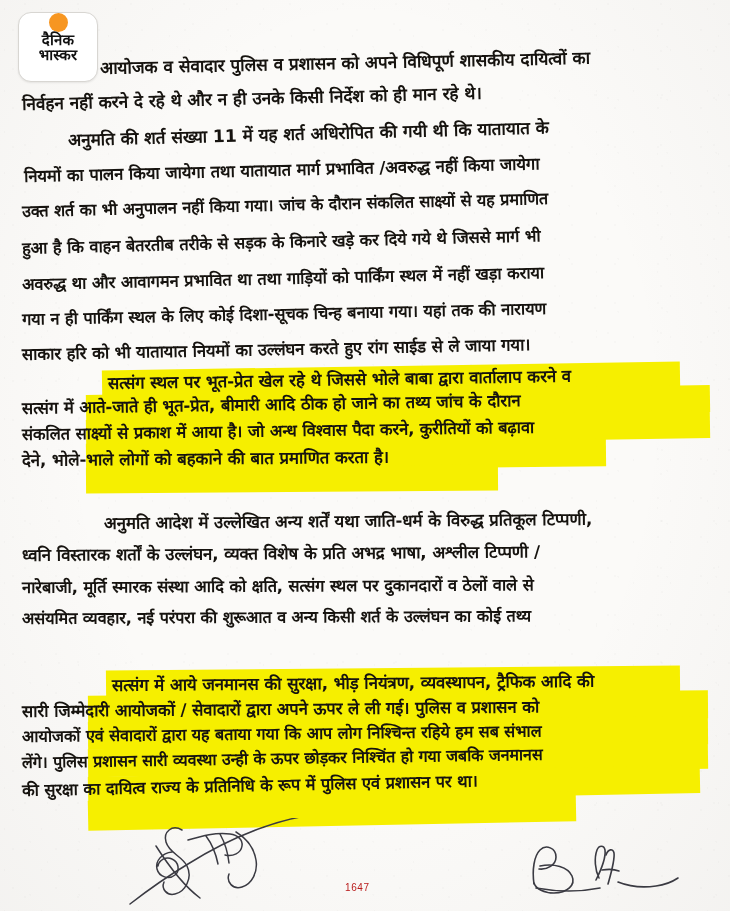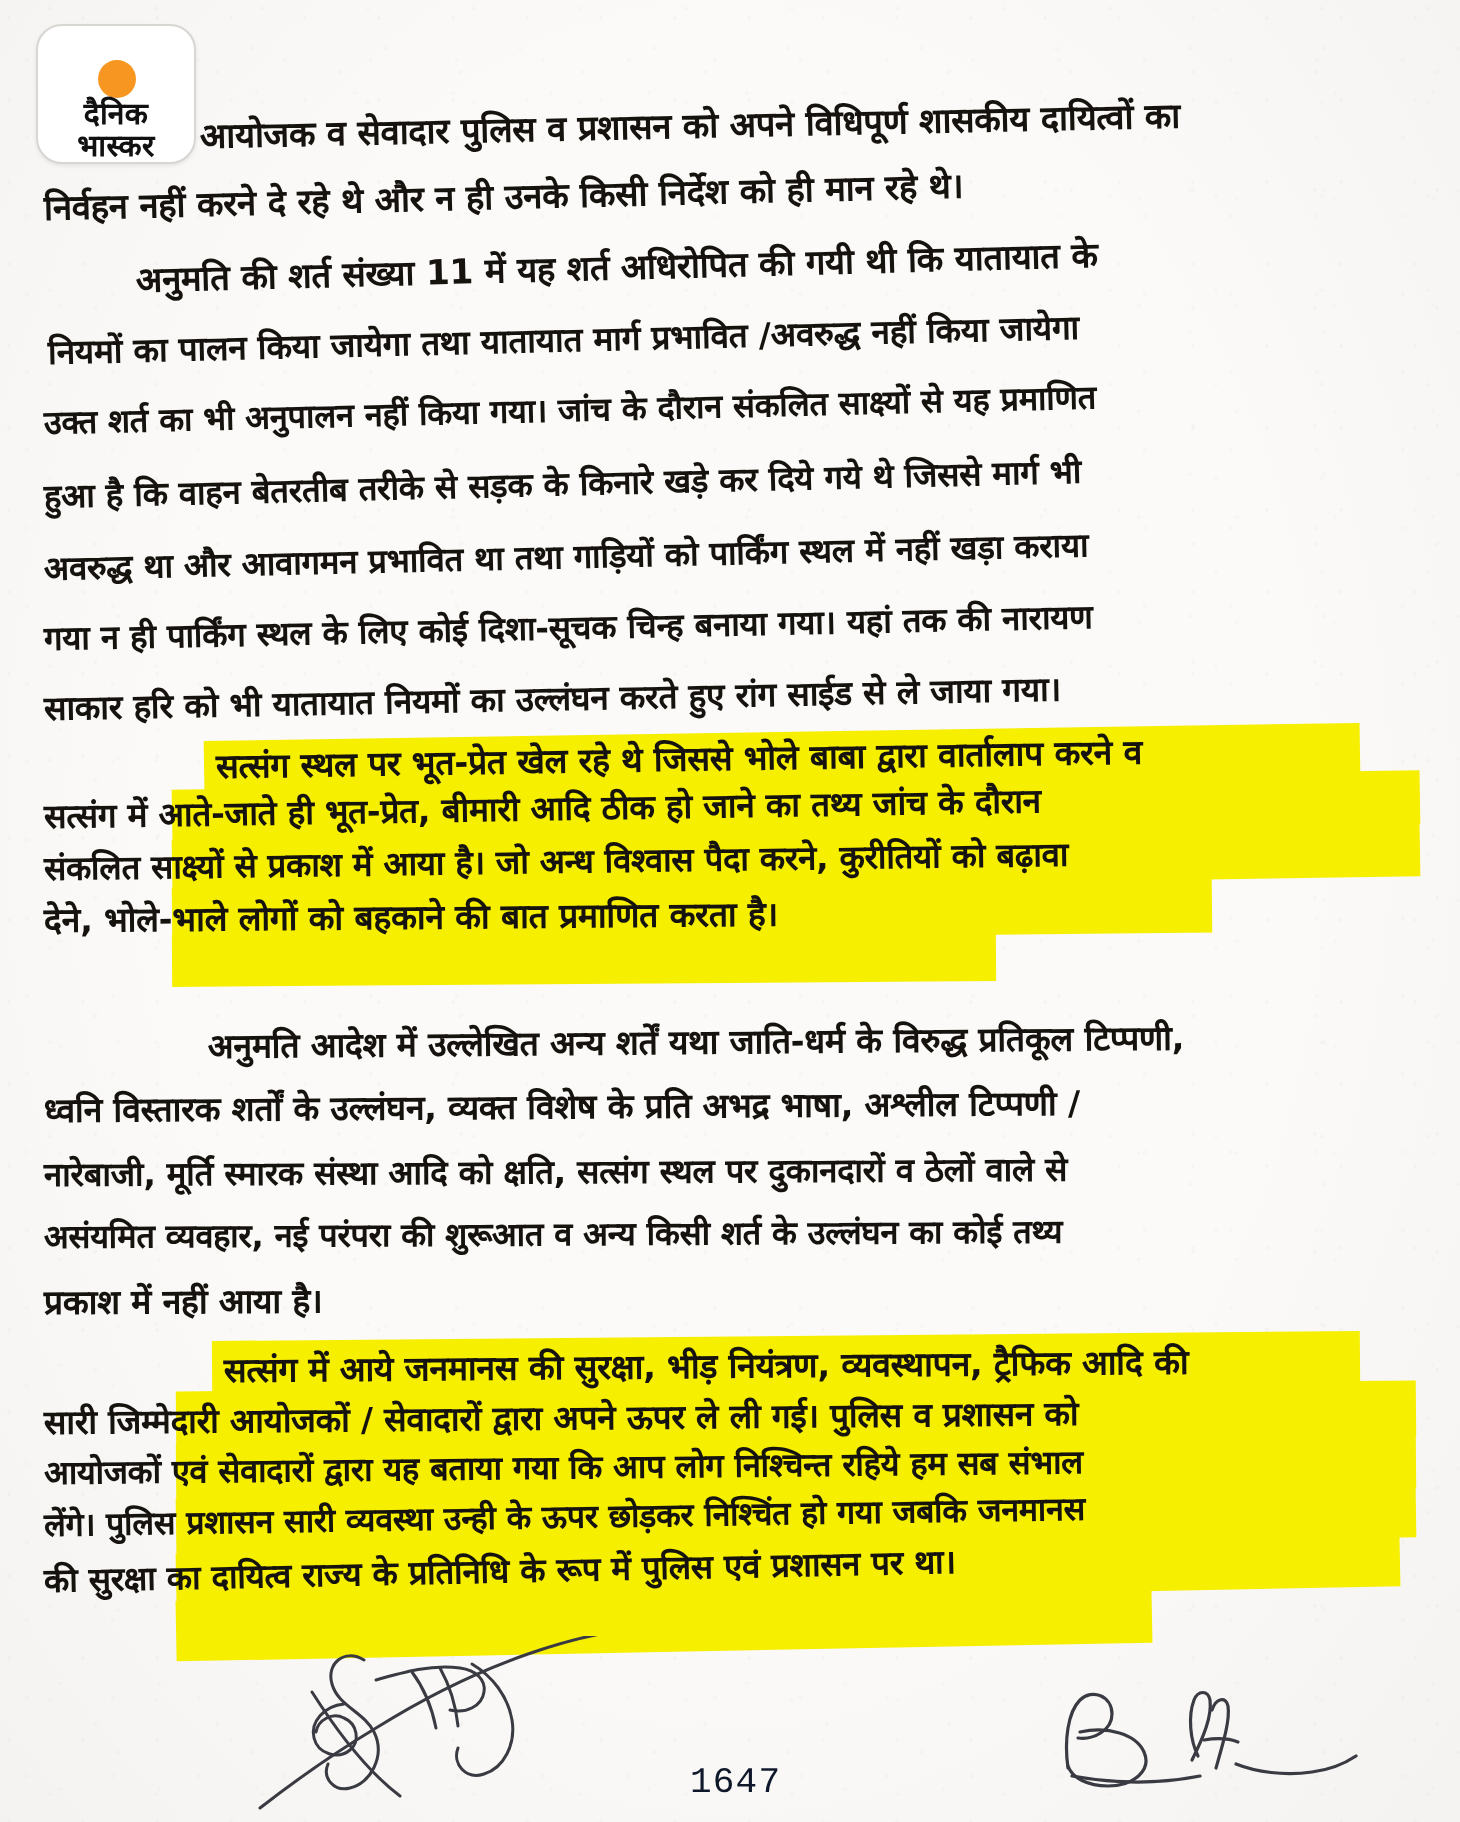--- a/index.html
+++ b/index.html
@@ -44,21 +44,21 @@
     top: 12px;
     width: 78px;
     height: 68px;
     background: #ffffff;
     border: 1px solid #d8d6d2;
     border-radius: 13px;
     box-shadow: 0 1px 2px rgba(0,0,0,.08);
     display: flex;
     flex-direction: column;
     align-items: center;
-    justify-content: flex-end;
+    justify-content: flex-start;
     z-index: 6;
   }
   .logo-dot {
     width: 19px;
     height: 19px;
     border-radius: 50%;
     margin-bottom: 1px;
   }
   .logo-l1, .logo-l2 {
     font-family: "DejaVu Sans", sans-serif;
@@ -95,23 +95,23 @@
     z-index: 2;
   }
   .sig {
     position: absolute;
     z-index: 5;
     pointer-events: none;
   }
   .pageno {
     position: absolute;
     z-index: 5;
-    font-family: Liberation Mono, monospace;
-    font-size: 18px;
-    color: #0f172a;
+    font-family: Liberation Sans, sans-serif;
+    font-size: 10px;
+    color: #b91c1c;
     letter-spacing: .6px;
   }
 </style>
 </head>
 <body>
 
 <div id="page">
 
   <div>
     <div class="hl-band" style="left:102px; top:366px; width:578px; height:26px; transform:rotate(-0.9deg);"></div>
@@ -144,21 +144,20 @@
 
     <div class="line" style="left:108px; top:371px; transform:rotate(-0.9deg); font-size:16.8px;">सत्संग स्थल पर भूत-प्रेत खेल रहे थे जिससे भोले बाबा द्वारा वार्तालाप करने व</div>
     <div class="line" style="left:22px; top:396px; transform:rotate(-0.9deg); font-size:16.6px;">सत्संग में आते-जाते ही भूत-प्रेत, बीमारी आदि ठीक हो जाने का तथ्य जांच के दौरान</div>
     <div class="line" style="left:22px; top:422px; transform:rotate(-0.8deg); font-size:16.4px;">संकलित साक्ष्यों से प्रकाश में आया है। जो अन्ध विश्वास पैदा करने, कुरीतियों को बढ़ावा</div>
     <div class="line" style="left:22px; top:448px; transform:rotate(-0.5deg); font-size:16.8px;">देने, भोले-भाले लोगों को बहकाने की बात प्रमाणित करता है।</div>
 
     <div class="line" style="left:104px; top:511px; transform:rotate(-0.5deg); font-size:16.8px;">अनुमति आदेश में उल्लेखित अन्य शर्तें यथा जाति-धर्म के विरुद्ध प्रतिकूल टिप्पणी,</div>
     <div class="line" style="left:22px; top:543px; transform:rotate(-0.4deg); font-size:16.8px;">ध्वनि विस्तारक शर्तों के उल्लंघन, व्यक्त विशेष के प्रति अभद्र भाषा, अश्लील टिप्पणी /</div>
     <div class="line" style="left:22px; top:575px; transform:rotate(-0.3deg); font-size:16.4px;">नारेबाजी, मूर्ति स्मारक संस्था आदि को क्षति, सत्संग स्थल पर दुकानदारों व ठेलों वाले से</div>
     <div class="line" style="left:22px; top:607px; transform:rotate(-0.3deg); font-size:16.2px;">असंयमित व्यवहार, नई परंपरा की शुरूआत व अन्य किसी शर्त के उल्लंघन का कोई तथ्य</div>
-    <div class="line" style="left:22px; top:639px; transform:rotate(-0.3deg); font-size:16.8px;">प्रकाश में नहीं आया है।</div>
 
     <div class="line" style="left:112px; top:673px; transform:rotate(-0.5deg); font-size:16.8px;">सत्संग में आये जनमानस की सुरक्षा, भीड़ नियंत्रण, व्यवस्थापन, ट्रैफिक आदि की</div>
     <div class="line" style="left:22px; top:699px; transform:rotate(-0.5deg); font-size:16.6px;">सारी जिम्मेदारी आयोजकों / सेवादारों द्वारा अपने ऊपर ले ली गई। पुलिस व प्रशासन को</div>
     <div class="line" style="left:22px; top:725px; transform:rotate(-0.6deg); font-size:16.2px;">आयोजकों एवं सेवादारों द्वारा यह बताया गया कि आप लोग निश्चिन्त रहिये हम सब संभाल</div>
     <div class="line" style="left:22px; top:751px; transform:rotate(-0.9deg); font-size:16.0px;">लेंगे। पुलिस प्रशासन सारी व्यवस्था उन्ही के ऊपर छोड़कर निश्चिंत हो गया जबकि जनमानस</div>
     <div class="line" style="left:22px; top:778px; transform:rotate(-1.2deg); font-size:16.4px;">की सुरक्षा का दायित्व राज्य के प्रतिनिधि के रूप में पुलिस एवं प्रशासन पर था।</div>
   </div>
 
   <div class="logo">
     <div class="logo-dot" style="background:#f79621;"></div>

